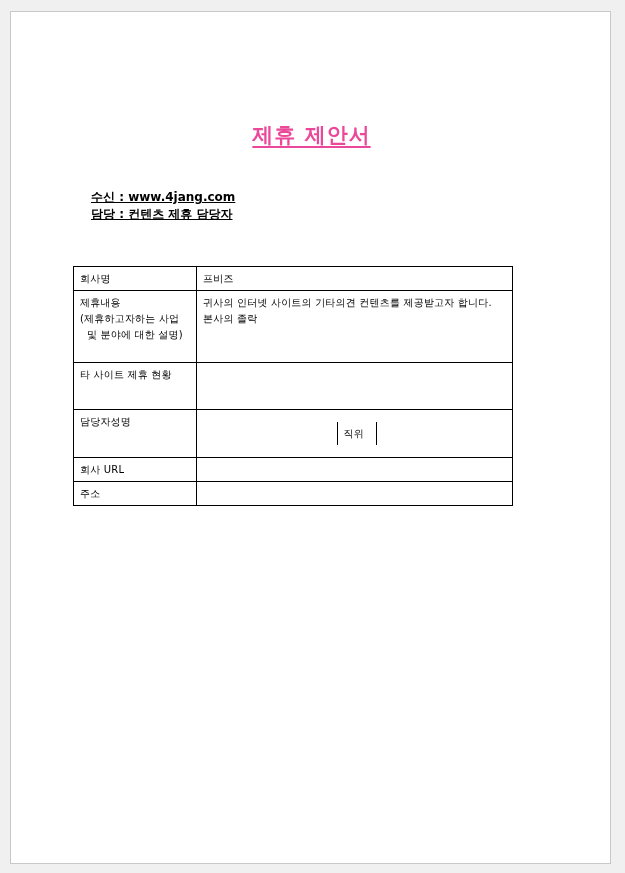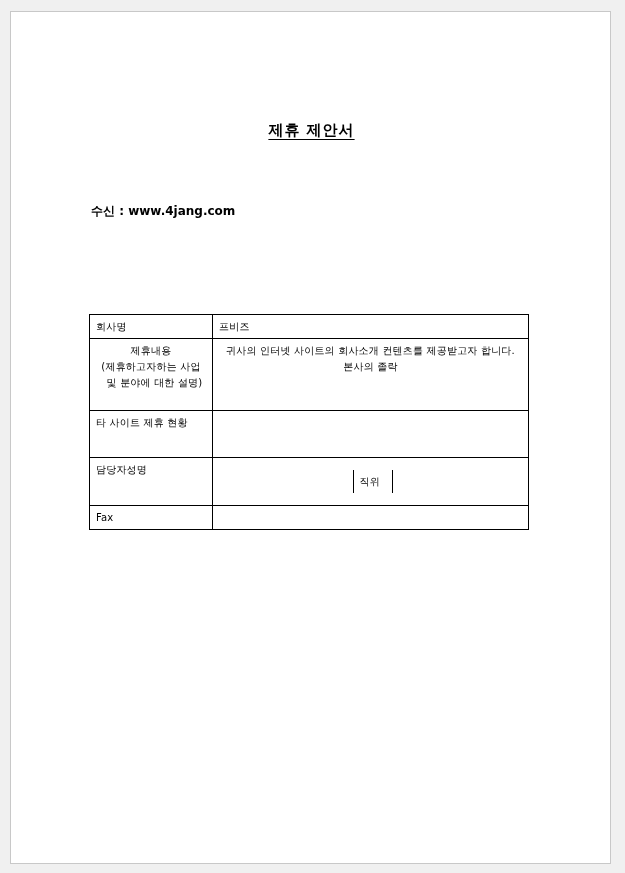--- a/index.html
+++ b/index.html
@@ -22,50 +22,50 @@
     background: #ffffff;
     border: 1px solid #c8c8c8;
     box-sizing: border-box;
   }
   .doc-title {
     position: absolute;
     left: 0;
     top: 109px;
     width: 601px;
     text-align: center;
-    font-size: 15px;
+    font-size: 21px;
     font-weight: bold;
-    color: #000000;
+    color: #ec4899;
     letter-spacing: 1px;
   }
   .doc-title span.ul {
     text-decoration: underline;
     text-underline-offset: 4px;
   }
   .addressee-block {
     position: absolute;
     left: 80px;
-    top: 191px;
+    top: 177px;
     width: 420px;
+    text-decoration: underline;
   }
   .addressee-line {
     font-size: 12px;
     font-weight: bold;
     color: #000000;
     line-height: 17px;
     white-space: nowrap;
   }
   table.form-table {
     position: absolute;
-    left: 78px;
+    left: 62px;
     top: 254px;
     width: 439px;
     border-collapse: collapse;
     table-layout: fixed;
-    margin-top: 48px;
   }
   table.form-table td {
     border: 1px solid #000000;
     padding: 0;
     vertical-align: top;
     font-size: 10px;
     color: #000000;
   }
   .cell-pad {
     padding: 4px 6px 3px 6px;
@@ -78,41 +78,42 @@
   .cell-line.indent {
     padding-left: 7px;
   }
   .col-label { width: 123px; }
   .col-value { width: 316px; }
   .col-value-split { width: 128px; }
   .col-pos-label { width: 39px; }
   .col-pos-value { width: 149px; }
   .h-row-1  { height: 21px; }
   .h-row-2  { height: 79px; }
-  .h-row-3  { height: 72px; text-align: center; }
+  .h-row-3  { height: 72px; }
   .h-row-4  { height: 47px; }
   .h-row-5  { height: 44px; }
   .h-row-6  { height: 19px; }
   .h-row-7  { height: 19px; }
   .h-row-8  { height: 19px; }
   .h-row-9  { height: 19px; }
   .h-row-10 { height: 19px; }
   .h-row-11 { height: 19px; }
   .h-row-12 { height: 58px; }
   .empty-cell { }
 </style>
 </head>
 <body>
 
 <div class="page">
 
   <div class="doc-title"><span class="ul">제휴 제안서</span></div>
 
   <div class="addressee-block">
     <div class="addressee-line">수신 : www.4jang.com</div>
+    <div class="addressee-line">담당 : 컨텐츠 제휴 담당자</div>
   </div>
 
   <table class="form-table">
     <colgroup>
       <col class="col-label">
       <col class="col-value">
     </colgroup>
 
     <tbody>
         <tr class="h-row-1">
@@ -132,21 +133,21 @@
     <tr class="h-row-3">
       <td>
         <div class="cell-pad">
           <div class="cell-line">제휴내용</div>
           <div class="cell-line">(제휴하고자하는 사업</div>
           <div class="cell-line indent">및 분야에 대한 설명)</div>
         </div>
       </td>
       <td>
         <div class="cell-pad">
-          <div class="cell-line">귀사의 인터넷 사이트의 회사소개 컨텐츠를 제공받고자 합니다.</div>
+          <div class="cell-line">귀사의 인터넷 사이트의 기타의견 컨텐츠를 제공받고자 합니다.</div>
           <div class="cell-line">본사의 졸락</div>
         </div>
       </td>
     </tr>
 
     <tr class="h-row-4">
       <td>
         <div class="cell-pad">
               <div class="cell-line">타 사이트 제휴 현황</div>
             </div>
@@ -176,30 +177,38 @@
                       <div class="cell-line">직위</div>
                     </div>
             </td>
             <td style="border:0"></td>
           </tr>
         </tbody>
             </table>
       </td>
     </tr>
 
-
-
-
-
-    <tr class="h-row-11">
-      <td>
-        <div class="cell-pad">
-              <div class="cell-line">Fax</div>
+    <tr class="h-row-7">
+      <td>
+        <div class="cell-pad">
+              <div class="cell-line">회사 URL</div>
             </div>
       </td>
       <td class="empty-cell"></td>
     </tr>
+
+    <tr class="h-row-8">
+      <td>
+        <div class="cell-pad">
+              <div class="cell-line">주소</div>
+            </div>
+      </td>
+      <td class="empty-cell"></td>
+    </tr>
+
+
+
 
 
   </tbody>
     </table>
 
 </div>
 
 </body></html>

